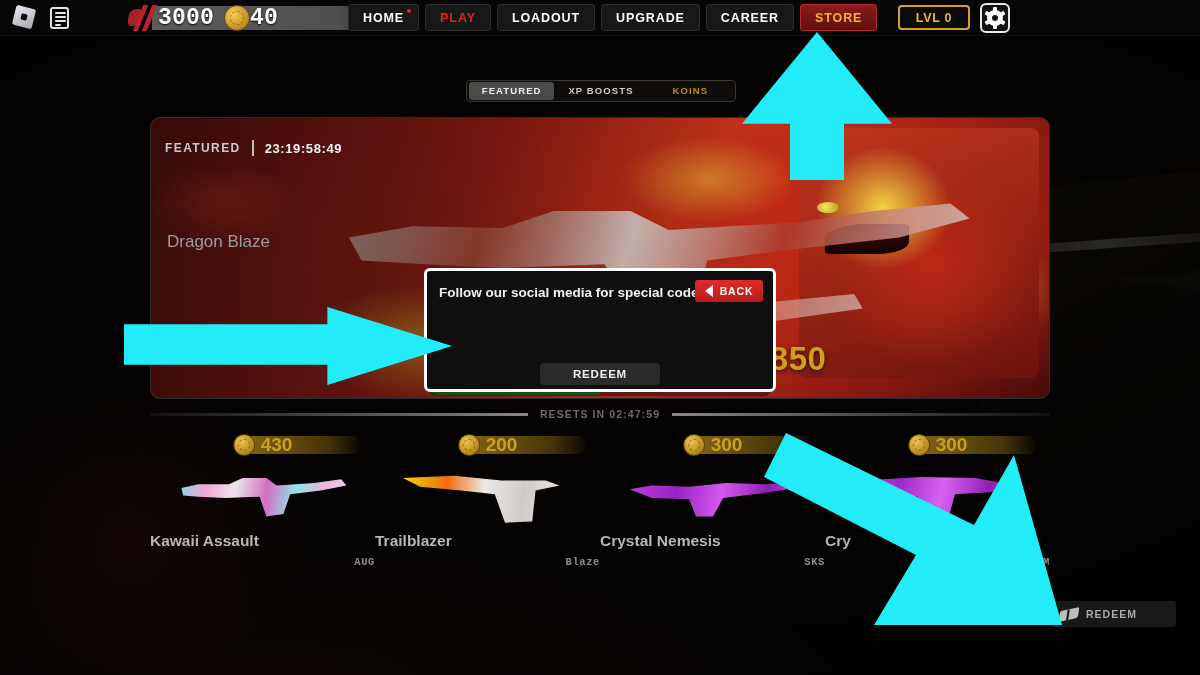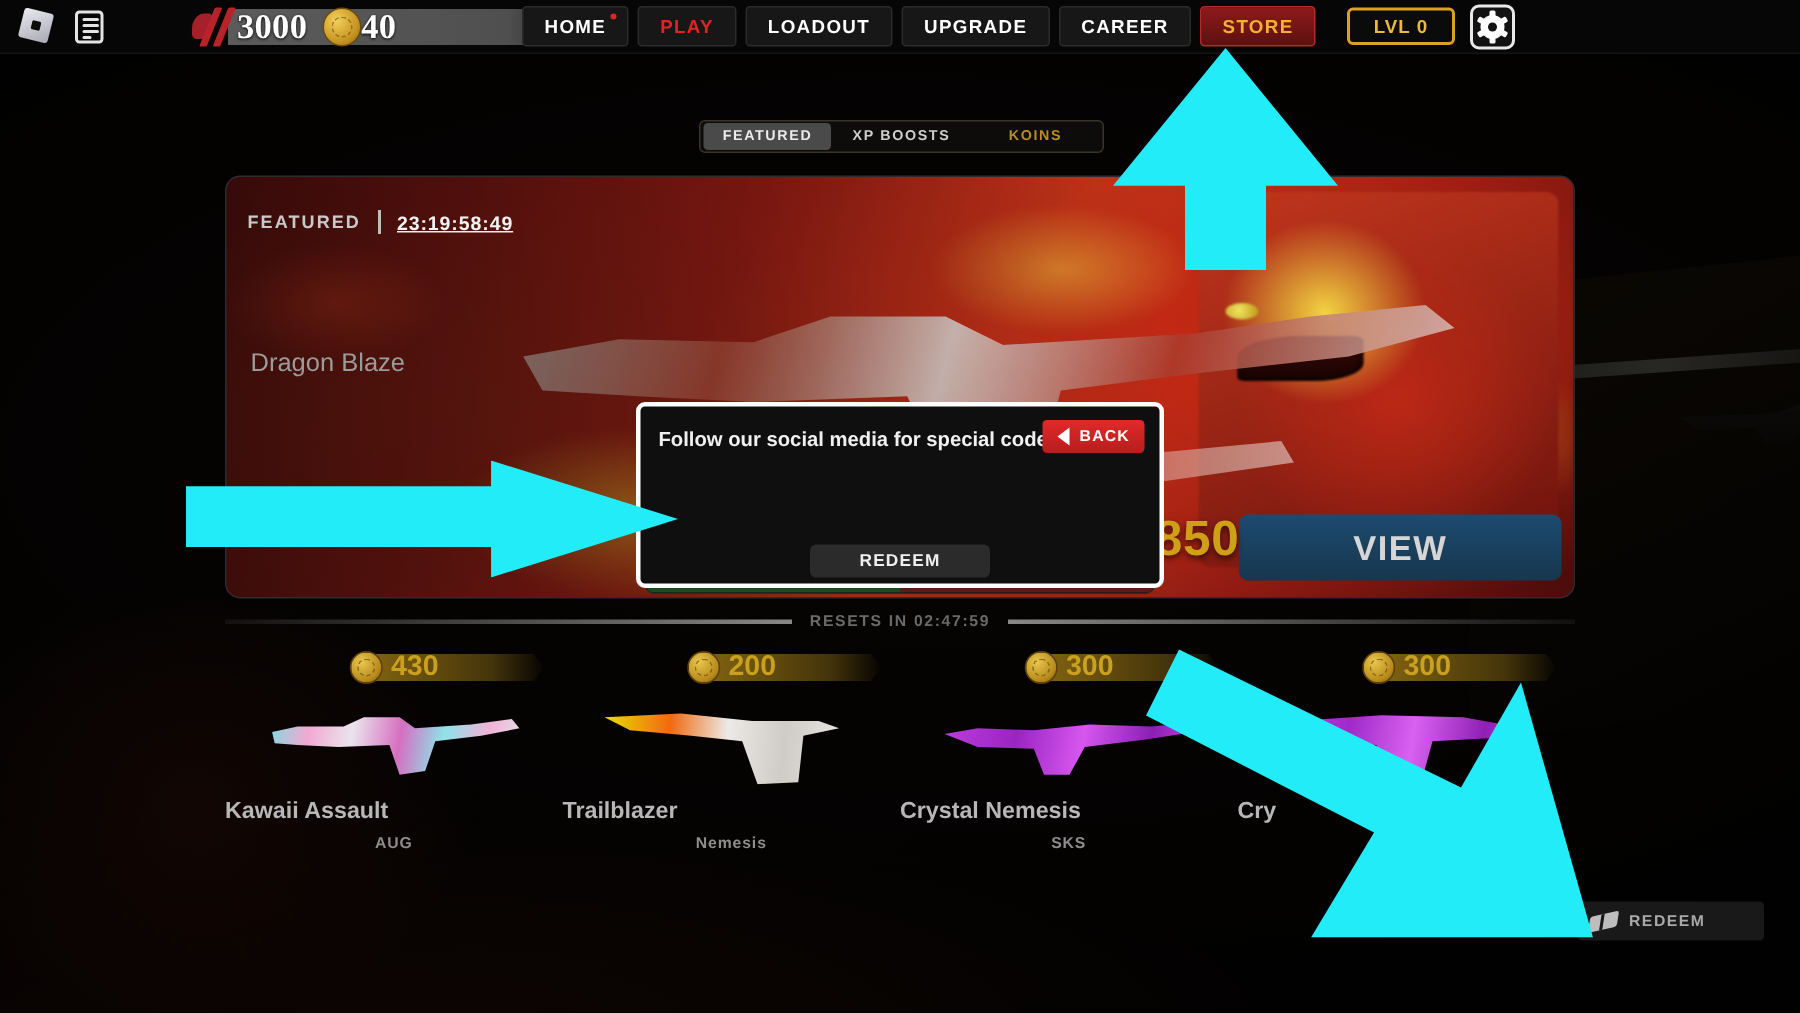--- a/index.html
+++ b/index.html
@@ -74,21 +74,21 @@
     position:absolute; left:24px; top:2px; width:260px; height:24px;
     background:linear-gradient(90deg, rgba(120,120,120,.75) 0%, rgba(110,110,110,.70) 72%, rgba(80,80,80,0) 100%);
     clip-path:polygon(0 0, 96% 0, 100% 50%, 96% 100%, 0 100%);
     z-index:0;
   }
   .cash-icon{ position:relative; z-index:2; width:30px; height:24px; }
   .cash-icon .slash{ position:absolute; width:5px; height:26px; background:#b8232a; transform:skewX(-22deg); border-radius:1px;}
   .cash-icon .slash.a{ left:10px; top:-1px; } .cash-icon .slash.b{ left:19px; top:-1px; }
   .cash-icon .blob{ position:absolute; left:0px; top:3px; width:14px; height:17px; background:#a5202a; border-radius:60% 20% 60% 20%; }
   .val{ position:relative; z-index:2; color:#fff; font-weight:bold; font-size:23px; letter-spacing:.2px;
-        text-shadow:0 1px 2px #000; font-family:Liberation Serif, serif;}
+        text-shadow:0 1px 2px #000; font-family:Liberation Mono, monospace;}
   .coin-icon{ position:relative; z-index:2; width:26px; height:26px; border-radius:50%;
      background:radial-gradient(circle at 35% 32%, #f3d05a, #c59222 65%, #8d6412);
      border:1px solid #6b4b0d; margin-left:10px; }
   .coin-icon:after{ content:""; position:absolute; inset:5px; border-radius:50%; border:1px dashed rgba(120,85,10,.65); }
 
   
   #nav{ position:absolute; left:348px; top:4px; display:flex; gap:6px; z-index:3; }
   .nav-btn{
     height:27px; padding:0 14px; display:flex; align-items:center; justify-content:center;
     background:#171717; border:1px solid #2b2b2b; border-radius:3px;
@@ -169,21 +169,21 @@
     position:absolute; left:300px; top:140px; width:420px; height:120px;
     background:linear-gradient(100deg, rgba(240,236,232,.8), rgba(190,70,48,.85) 40%, rgba(235,230,226,.8));
     clip-path:polygon(4% 50%,20% 42%,42% 44%,60% 34%,78% 36%,96% 30%,98% 42%,74% 54%,52% 62%,46% 92%,36% 92%,32% 64%,12% 64%);
     opacity:.75; filter:blur(.5px);
   }
   #feat-shade{ position:absolute; inset:0; background:linear-gradient(90deg, rgba(10,5,5,.62) 0%, rgba(10,5,5,.30) 40%, rgba(10,5,5,0) 70%); }
 
   #feat-meta{ position:absolute; left:14px; top:22px; display:flex; align-items:center; gap:11px; z-index:4; }
   #feat-meta .lbl{ color:#c9c9c9; font-size:12px; font-weight:bold; letter-spacing:1.4px; }
   #feat-meta .bar{ width:2px; height:16px; background:#bdbdbd; }
-  #feat-meta .timer{ color:#f2f2f2; font-size:13px; font-weight:bold; letter-spacing:.6px;text-decoration:underline; }
+  #feat-meta .timer{ color:#f2f2f2; font-size:13px; font-weight:bold; letter-spacing:.6px; }
   #feat-title{ position:absolute; left:14px; top:54px; color:#b9b9b9; font-size:46px; font-weight:bold; z-index:4; letter-spacing:-.5px; }
   #feat-sub{ position:absolute; left:16px; top:114px; color:#9b9b9b; font-size:17px; z-index:4; }
 
   #feat-price{
     position:absolute; left:600px; top:222px; z-index:6;
     color:#cf9f16; font-size:33px; font-weight:bold; letter-spacing:.5px; text-shadow:0 2px 4px rgba(0,0,0,.6);
   }
   #view-btn{
     position:absolute; left:675px; top:225px; width:215px; height:44px; z-index:5;
     background:linear-gradient(180deg,#1d4a6e,#17374f); border-radius:6px;
@@ -217,21 +217,21 @@
     position:absolute; left:14px; top:2px; width:116px; height:18px;
     background:linear-gradient(90deg, rgba(150,115,20,.85) 0%, rgba(120,92,16,.55) 70%, rgba(90,70,12,0) 100%);
     clip-path:polygon(0 0,94% 0,100% 50%,94% 100%,0 100%);
   }
   .price-coin{ position:relative; z-index:2; width:22px; height:22px; border-radius:50%;
      background:radial-gradient(circle at 35% 32%, #e9c64e, #b98c1d 65%, #80590e); border:1px solid #5d410a; }
   .price-coin:after{ content:""; position:absolute; inset:4px; border-radius:50%; border:1px dashed rgba(110,78,8,.7); }
   .price-val{ position:relative; z-index:2; margin-left:6px; color:#caa01f; font-size:19px; font-weight:bold; }
   .gun-art{ position:absolute; left:28px; top:34px; width:170px; height:62px; }
   .gun-name{ position:absolute; left:0; right:0; top:104px; text-align:left; color:#b7b7b7; font-size:15.5px; font-weight:bold; }
-  .gun-type{ position:absolute; left:0; right:0; top:128px; text-align:center; color:#8d8d8d; font-size:10.5px; font-weight:bold; letter-spacing:.6px; }
+  .gun-type{ position:absolute; left:0; right:0; top:128px; text-align:right; color:#8d8d8d; font-size:10.5px; font-weight:bold; letter-spacing:.6px;font-family:Liberation Mono, monospace; }
 
   .art-aug{
     background:linear-gradient(100deg,#6fe2e6 0%,#f2a9d2 18%,#e9e4ec 34%,#d56fc0 52%,#8ee3ea 68%,#f0b3d8 84%,#e7e3ea 100%);
     clip-path:polygon(2% 42%,12% 36%,30% 36%,38% 26%,52% 26%,58% 38%,80% 34%,96% 28%,99% 38%,84% 46%,66% 52%,62% 84%,52% 88%,48% 56%,28% 58%,12% 56%,3% 54%);
   }
   .art-deagle{
     background:linear-gradient(95deg,#e8e100 0%,#f06a10 26%,#ece9e6 48%,#cfcbc7 70%,#f1eeea 100%);
     clip-path:polygon(0% 26%,30% 22%,58% 30%,84% 30%,92% 38%,78% 46%,76% 96%,60% 98%,54% 52%,34% 46%,10% 40%);
   }
   .art-sks{
@@ -374,23 +374,20 @@
   <div id="feat-rifle2"></div>
   <div id="feat-shade"></div>
 
   <div id="feat-meta">
     <span class="lbl">FEATURED</span>
     <span class="bar"></span>
     <span class="timer">23:19:58:49</span>
   </div>
   <div id="feat-sub">Dragon Blaze</div>
   <div id="feat-price">1850</div>
-  <div id="view-btn">
-    <span>VIEW</span>
-  </div>
 </div>
 
 <div id="confirm">
   <div class="amt">200</div>
   <div class="yes">YES</div>
   <div class="no">NO</div>
 </div>
 
 <div id="divider">
   <div class="line"></div>
@@ -411,21 +408,21 @@
   </div>
 
   <div class="card">
     <div class="price-row">
       <div class="price-bg"></div>
       <div class="price-coin"></div>
       <div class="price-val">200</div>
     </div>
     <div class="gun-art art-deagle"></div>
     <div class="gun-name">Trailblazer</div>
-    <div class="gun-type">Nemesis</div>
+    <div class="gun-type">Blaze</div>
   </div>
 
   <div class="card">
     <div class="price-row">
       <div class="price-bg"></div>
       <div class="price-coin"></div>
       <div class="price-val">300</div>
     </div>
     <div class="gun-art art-sks"></div>
     <div class="gun-name">Crystal Nemesis</div>

